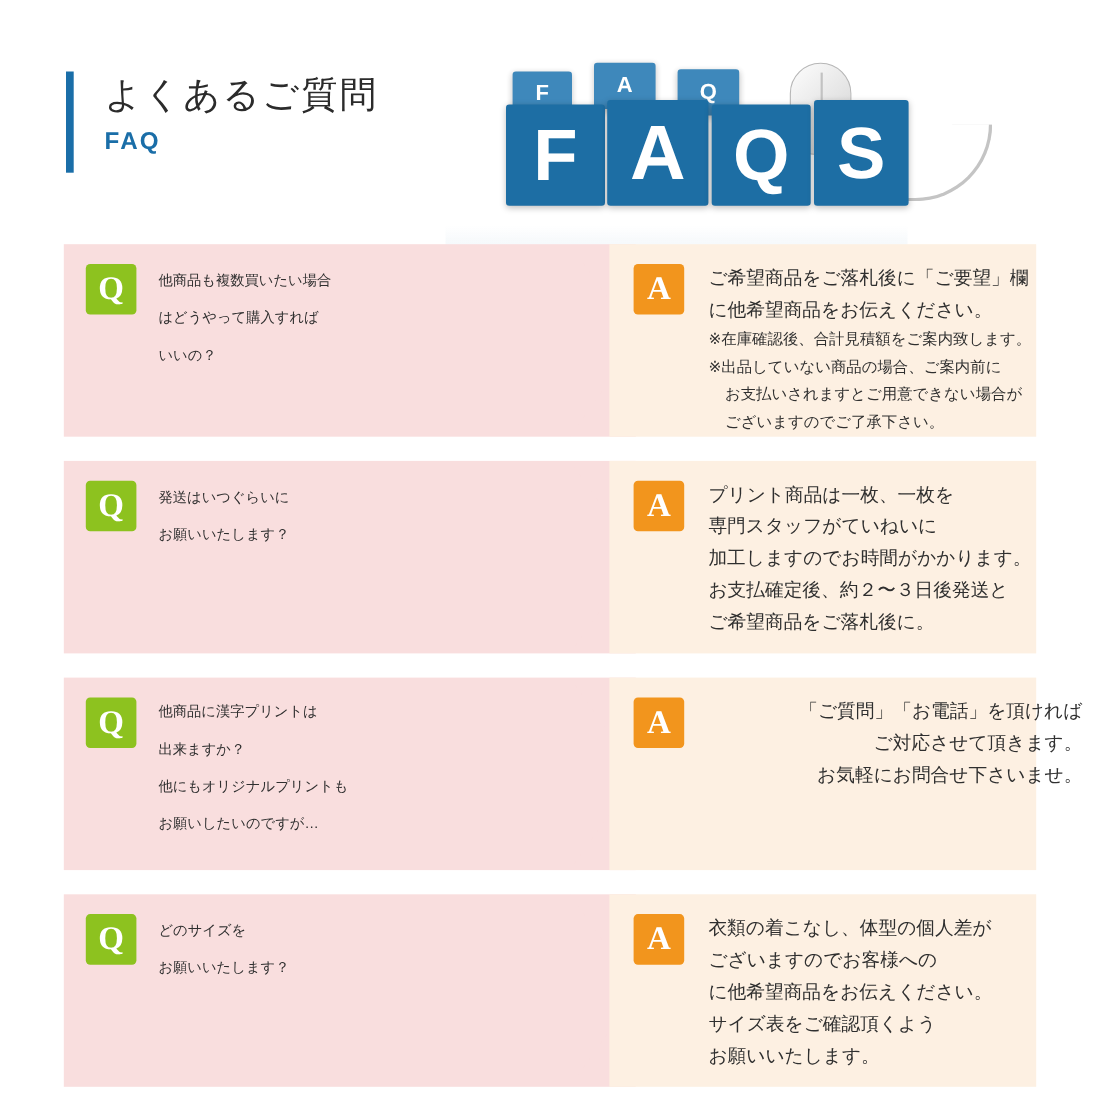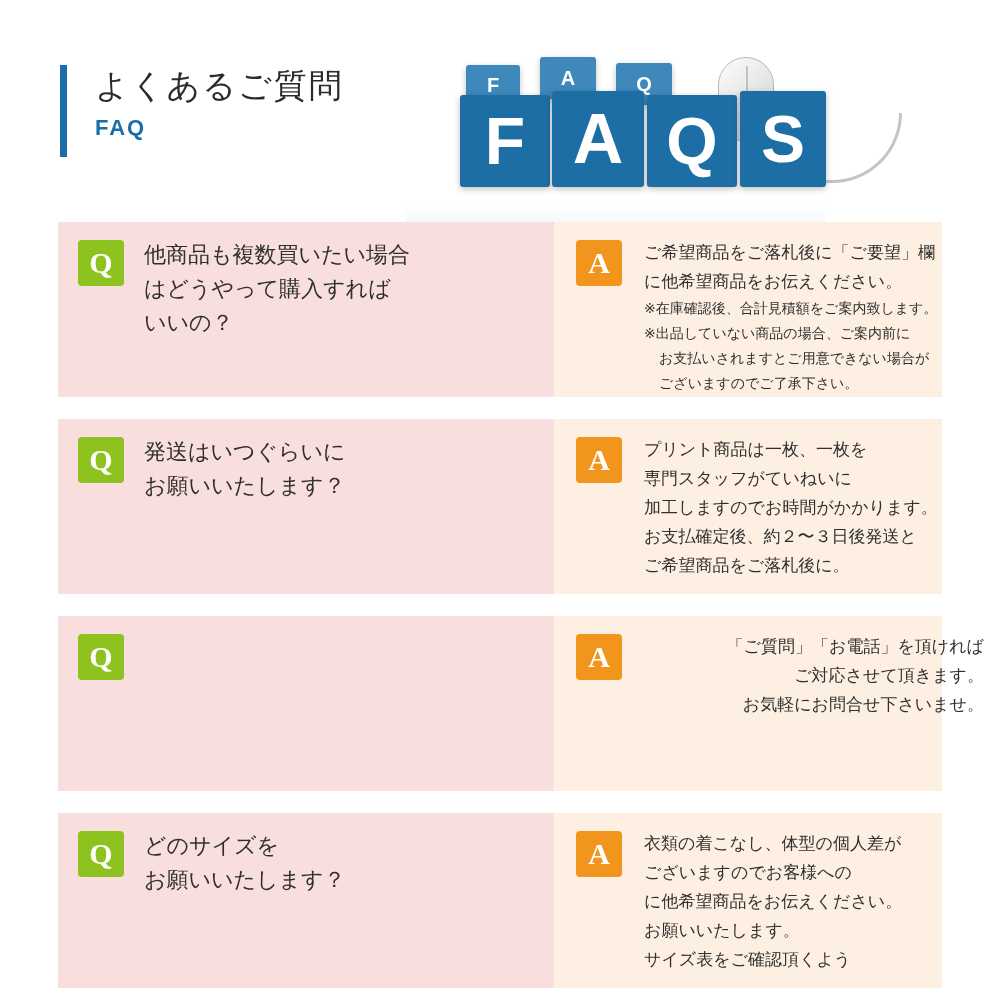--- a/index.html
+++ b/index.html
@@ -139,21 +139,21 @@
     text-align: center;
     font-family: "Liberation Serif", serif;
   }
   .badge-q { left: 20px; top: 18px; background: #8dc21f; }
   .badge-a { left: 22px; top: 18px; background: #f2951d; }
 
   .q-text {
     position: absolute;
     left: 86px; top: 16px;
     width: 370px;
-    font-size: 22px;
+    font-size: 13px;
     line-height: 34px;
     color: #2f2f2f;
   }
   .a-text {
     position: absolute;
     left: 90px; top: 16px;
     width: 290px;
     color: #2f2f2f;
   }
   .a-line { font-size: 17px; line-height: 29px; }
@@ -233,20 +233,26 @@
         <div class="a-line">お支払確定後、約２〜３日後発送と</div>
         <div class="a-line">ご希望商品をご落札後に。</div>
       </div>
     </div>
 
     <div class="row" style="height:175px;">
       <div class="q-panel"></div>
       <div class="q-arrow"></div>
       <div class="a-panel"></div>
       <div class="badge badge-q">Q</div>
+      <div class="q-text" style="top:14px;">
+        <div>他商品に漢字プリントは</div>
+        <div>出来ますか？</div>
+        <div>他にもオリジナルプリントも</div>
+        <div>お願いしたいのですが…</div>
+      </div>
       <div class="badge badge-a" style="left:518px;">A</div>
       <div class="a-text" style="left:586px; width:340px;text-align:right;">
         <div class="a-line">「ご質問」「お電話」を頂ければ</div>
         <div class="a-line">ご対応させて頂きます。</div>
         <div class="a-line">お気軽にお問合せ下さいませ。</div>
       </div>
     </div>
 
     <div class="row" style="height:175px;">
       <div class="q-panel"></div>
@@ -255,19 +261,19 @@
       <div class="badge badge-q">Q</div>
       <div class="q-text">
         <div>どのサイズを</div>
         <div>お願いいたします？</div>
       </div>
       <div class="badge badge-a" style="left:518px;">A</div>
       <div class="a-text" style="left:586px; width:340px;">
         <div class="a-line">衣類の着こなし、体型の個人差が</div>
         <div class="a-line">ございますのでお客様への</div>
         <div class="a-line">に他希望商品をお伝えください。</div>
+        <div class="a-line">サイズ表をご確認頂くよう</div>
         <div class="a-line">お願いいたします。</div>
-        <div class="a-line">サイズ表をご確認頂くよう</div>
       </div>
     </div>
 
   </div>
 </div>
 
 </body></html>

